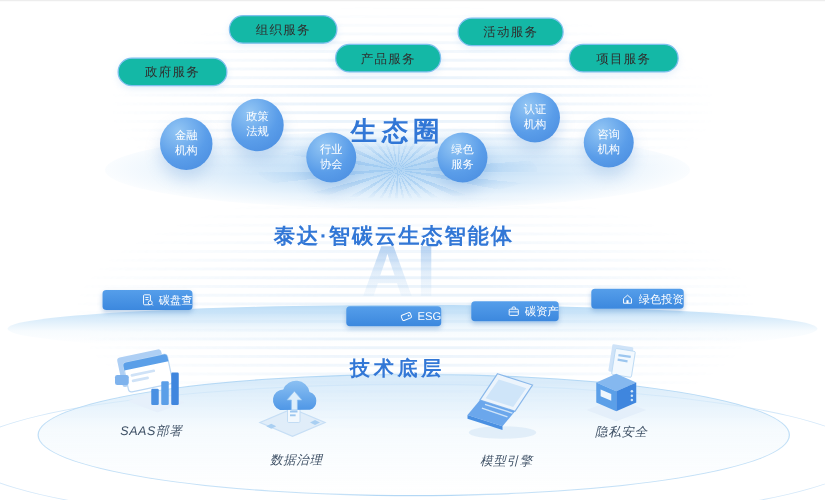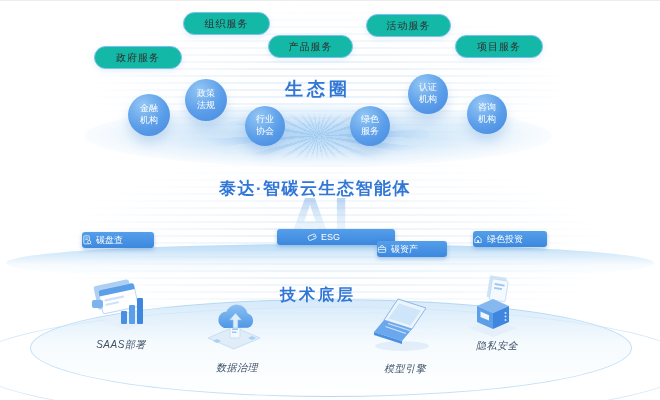--- a/index.html
+++ b/index.html
@@ -27,21 +27,21 @@
     background:radial-gradient(ellipse at 50% 48%, rgba(170,209,243,.95) 0%, rgba(214,234,250,.55) 52%, rgba(255,255,255,0) 76%);
   }
   .eco-rays{
     left:206px;top:112px;width:224px;height:46px;border-radius:50%;
     background:repeating-conic-gradient(from 96deg at 50% 50%, rgba(112,174,233,.55) 0deg 5deg, rgba(255,255,255,0) 5deg 14deg);
     opacity:.5;
     -webkit-mask-image:radial-gradient(ellipse at 50% 50%, #000 35%, transparent 75%);
     mask-image:radial-gradient(ellipse at 50% 50%, #000 35%, transparent 75%);
   }
   .section-title{position:absolute;color:#3277d6;font-weight:bold;text-align:center;}
-  #eco-title{left:0;right:24px;top:76px;font-size:18px;letter-spacing:4px;}
+  #eco-title{left:0;right:24px;top:90px;font-size:21px;letter-spacing:4px;}
   #platform-title{left:0;right:30px;top:176px;font-size:17px;letter-spacing:1.5px;}
   #tech-title{left:0;right:24px;top:284px;font-size:16px;letter-spacing:3px;}
 
   .node{
     position:absolute;border-radius:50%;
     background:radial-gradient(circle at 35% 26%, #93c6f4 0%, #5a9de9 55%, #4689de 100%);
     color:#fff;display:flex;flex-direction:column;align-items:center;justify-content:center;
     font-size:9px;line-height:1.3;text-align:center;
     box-shadow:0 7px 12px rgba(96,152,214,.28);
   }
@@ -74,27 +74,27 @@
   }
 
   
   #mid-band{
     left:6px;top:243px;width:648px;height:38px;border-radius:50%;
     background:linear-gradient(180deg, rgba(182,218,246,.95) 0%, rgba(232,244,252,.35) 55%, rgba(255,255,255,0) 85%);
   }
   .cap-pill{
     position:absolute;height:16px;border-radius:3px;
     background:linear-gradient(180deg,#559eea,#3c88de);
-    color:#fff;font-size:9px;display:flex;align-items:center;justify-content:flex-start;gap:4px;
+    color:#fff;font-size:9px;display:flex;align-items:center;justify-content:flex-end;gap:4px;
     box-shadow:0 2px 4px rgba(60,120,190,.35);
   }
   .cap-pill svg{width:10px;height:10px;flex:none;}
   #cap-0{left:82px;top:231px;width:72px;}
   #cap-1{left:178px;top:242px;width:74px;}
-  #cap-2{left:277px;top:228px;width:88px;padding-left:30px;}
+  #cap-2{left:277px;top:244px;width:76px;}
   #cap-3{left:377px;top:240px;width:70px;}
   #cap-4{left:473px;top:230px;width:74px;}
 
   
   #base-ellipse{
     left:30px;top:298px;width:600px;height:96px;border-radius:50%;
     background:linear-gradient(180deg, rgba(203,228,248,.78) 0%, rgba(238,247,253,.55) 45%, rgba(255,255,255,.95) 100%);
     border:1px solid rgba(150,200,240,.55);
   }
   #base-ellipse-outer{

